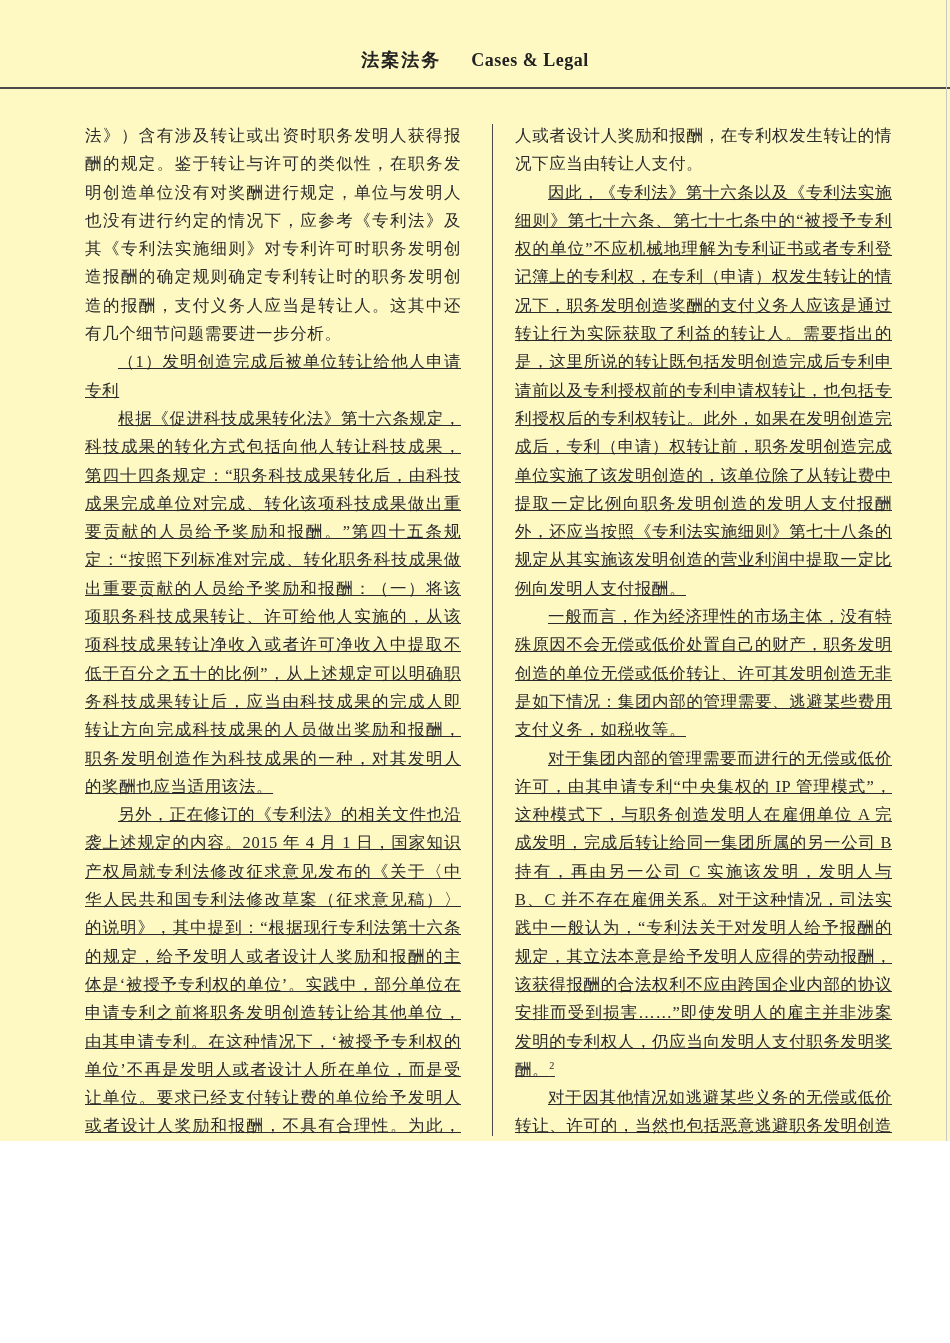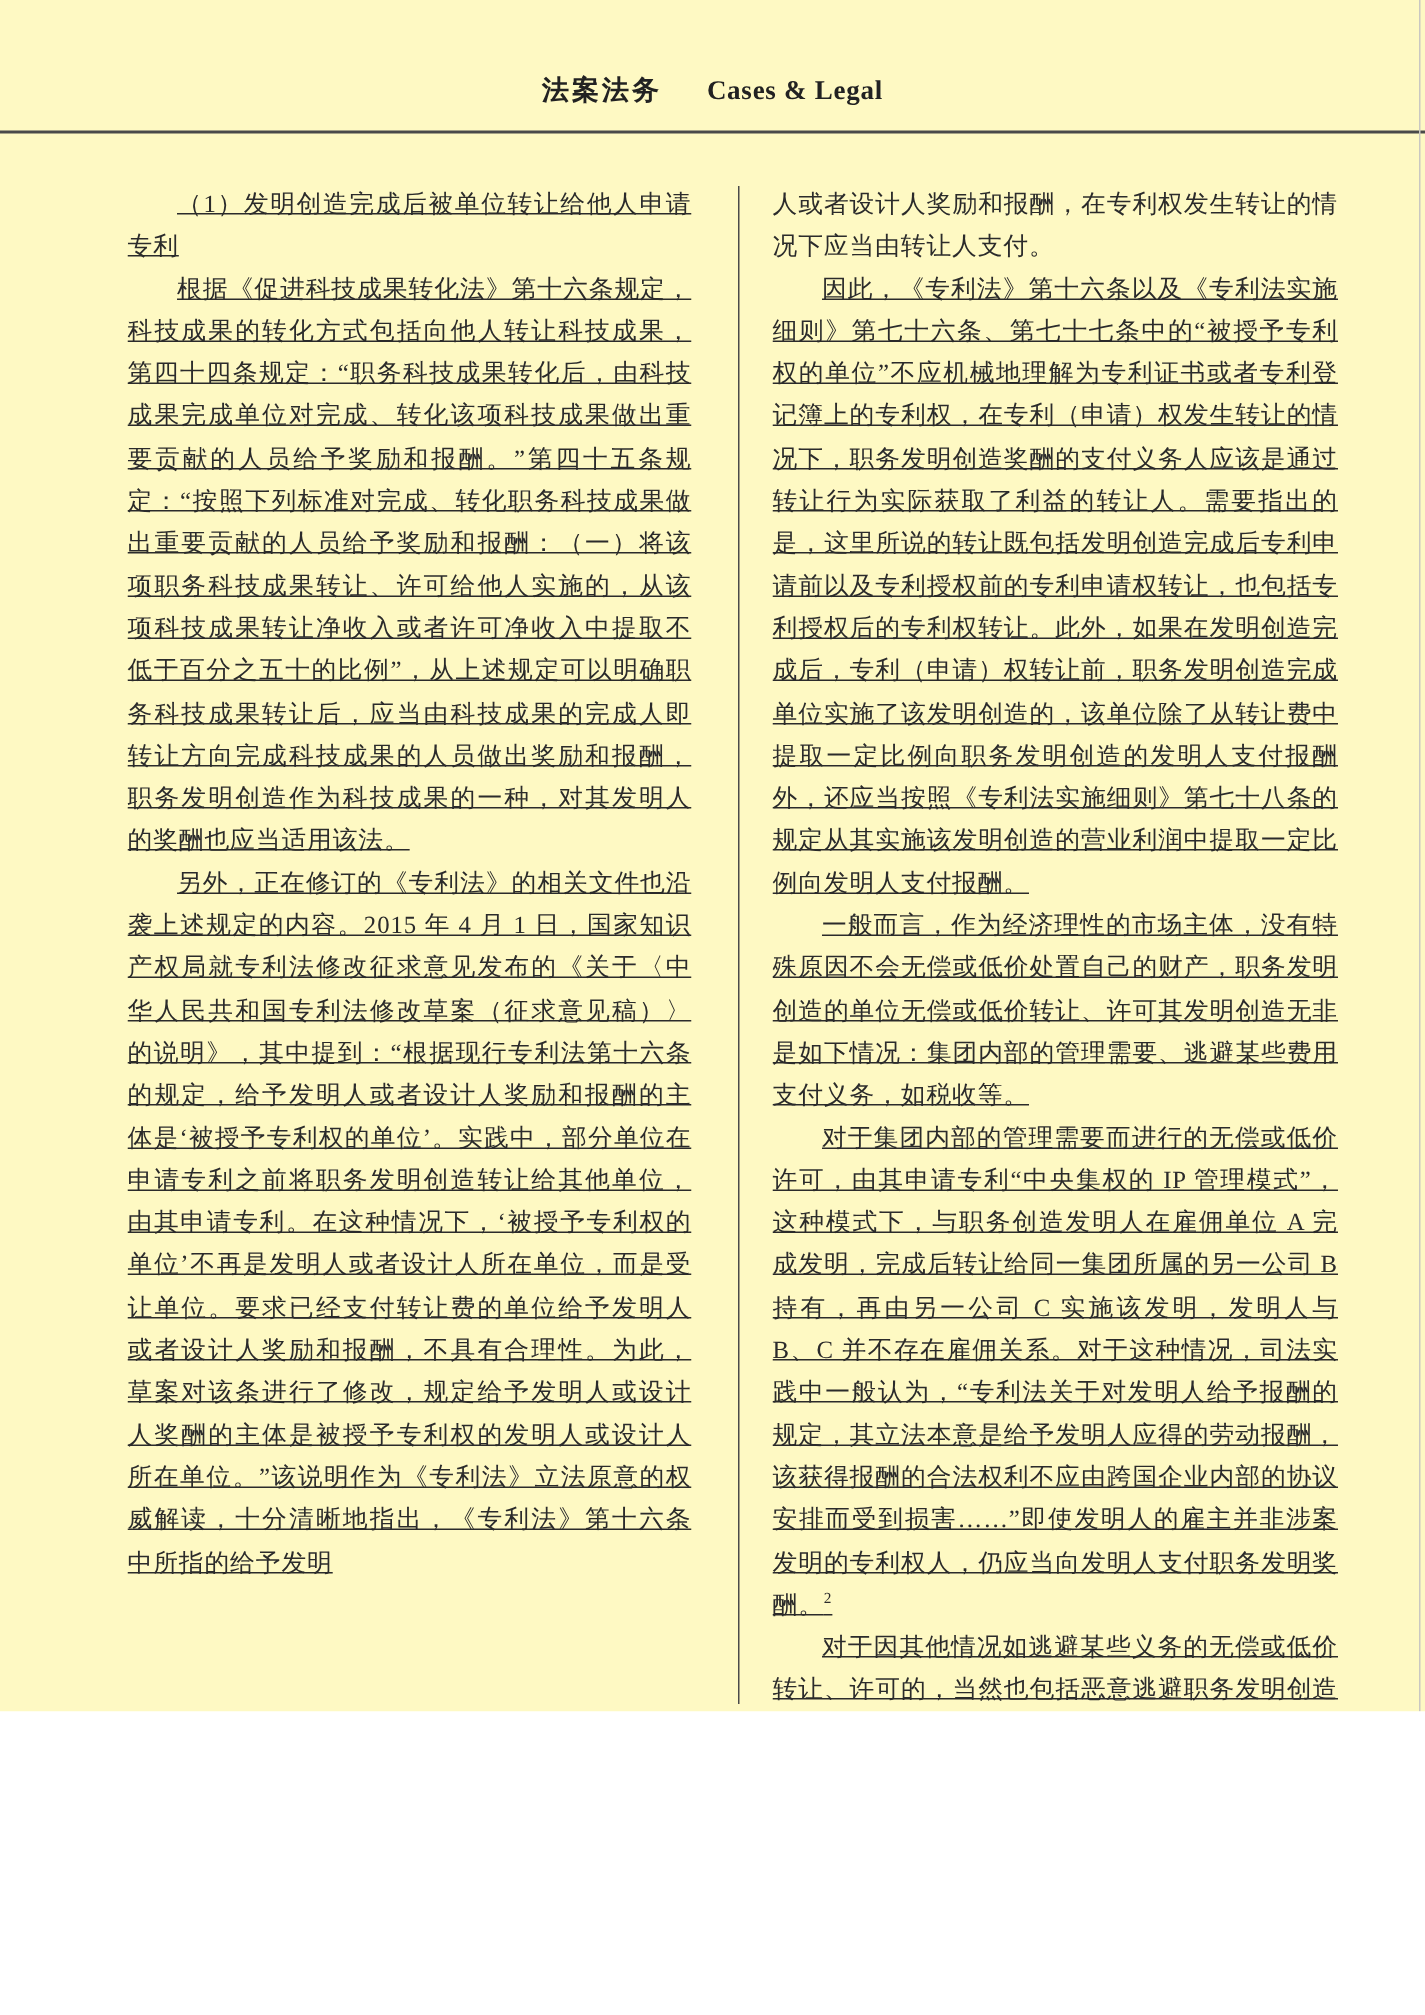--- a/index.html
+++ b/index.html
@@ -84,20 +84,21 @@
 <div class="page">
 
   <header class="page-header">
     <span class="header-cn">法案法务</span><span class="header-en">Cases &amp; Legal</span>
   </header>
 
   <div class="header-rule"></div>
 
   <main class="columns">
     <section class="column column-left">
+        <p class=""><span>法》）含有涉及转让或出资时职务发明人获得报酬的规定。鉴于转让与许可的类似性，在职务发明创造单位没有对奖酬进行规定，单位与发明人也没有进行约定的情况下，应参考《专利法》及其《专利法实施细则》对专利许可时职务发明创造报酬的确定规则确定专利转让时的职务发明创造的报酬，支付义务人应当是转让人。这其中还有几个细节问题需要进一步分析。</span></p>
         <p class="indent"><span>（1）发明创造完成后被单位转让给他人申请专利</span></p>
         <p class="indent"><span>根据《促进科技成果转化法》第十六条规定，科技成果的转化方式包括向他人转让科技成果，第四十四条规定：“职务科技成果转化后，由科技成果完成单位对完成、转化该项科技成果做出重要贡献的人员给予奖励和报酬。”第四十五条规定：“按照下列标准对完成、转化职务科技成果做出重要贡献的人员给予奖励和报酬：（一）将该项职务科技成果转让、许可给他人实施的，从该项科技成果转让净收入或者许可净收入中提取不低于百分之五十的比例”，从上述规定可以明确职务科技成果转让后，应当由科技成果的完成人即转让方向完成科技成果的人员做出奖励和报酬，职务发明创造作为科技成果的一种，对其发明人的奖酬也应当适用该法。</span></p>
         <p class="indent"><span>另外，正在修订的《专利法》的相关文件也沿袭上述规定的内容。2015 年 4 月 1 日，国家知识产权局就专利法修改征求意见发布的《关于〈中华人民共和国专利法修改草案（征求意见稿）〉的说明》，其中提到：“根据现行专利法第十六条的规定，给予发明人或者设计人奖励和报酬的主体是‘被授予专利权的单位’。实践中，部分单位在申请专利之前将职务发明创造转让给其他单位，由其申请专利。在这种情况下，‘被授予专利权的单位’不再是发明人或者设计人所在单位，而是受让单位。要求已经支付转让费的单位给予发明人或者设计人奖励和报酬，不具有合理性。为此，草案对该条进行了修改，规定给予发明人或设计人奖酬的主体是被授予专利权的发明人或设计人所在单位。”该说明作为《专利法》立法原意的权威解读，十分清晰地指出，《专利法》第十六条中所指的给予发明</span></p>
       </section>
     <div class="column-divider"></div>
     <section class="column column-right">
         <p class=""><span>人或者设计人奖励和报酬，在专利权发生转让的情况下应当由转让人支付。</span></p>
         <p class="indent"><span>因此，《专利法》第十六条以及《专利法实施细则》第七十六条、第七十七条中的“被授予专利权的单位”不应机械地理解为专利证书或者专利登记簿上的专利权，在专利（申请）权发生转让的情况下，职务发明创造奖酬的支付义务人应该是通过转让行为实际获取了利益的转让人。需要指出的是，这里所说的转让既包括发明创造完成后专利申请前以及专利授权前的专利申请权转让，也包括专利授权后的专利权转让。此外，如果在发明创造完成后，专利（申请）权转让前，职务发明创造完成单位实施了该发明创造的，该单位除了从转让费中提取一定比例向职务发明创造的发明人支付报酬外，还应当按照《专利法实施细则》第七十八条的规定从其实施该发明创造的营业利润中提取一定比例向发明人支付报酬。</span></p>
         <p class="indent"><span>一般而言，作为经济理性的市场主体，没有特殊原因不会无偿或低价处置自己的财产，职务发明创造的单位无偿或低价转让、许可其发明创造无非是如下情况：集团内部的管理需要、逃避某些费用支付义务，如税收等。</span></p>
         <p class="indent"><span>对于集团内部的管理需要而进行的无偿或低价许可，由其申请专利“中央集权的 IP 管理模式”，这种模式下，与职务创造发明人在雇佣单位 A 完成发明，完成后转让给同一集团所属的另一公司 B 持有，再由另一公司 C 实施该发明，发明人与 B、C 并不存在雇佣关系。对于这种情况，司法实践中一般认为，“专利法关于对发明人给予报酬的规定，其立法本意是给予发明人应得的劳动报酬，该获得报酬的合法权利不应由跨国企业内部的协议安排而受到损害……”即使发明人的雇主并非涉案发明的专利权人，仍应当向发明人支付职务发明奖酬。</span><sup class="fn-ref">2</sup></p>

